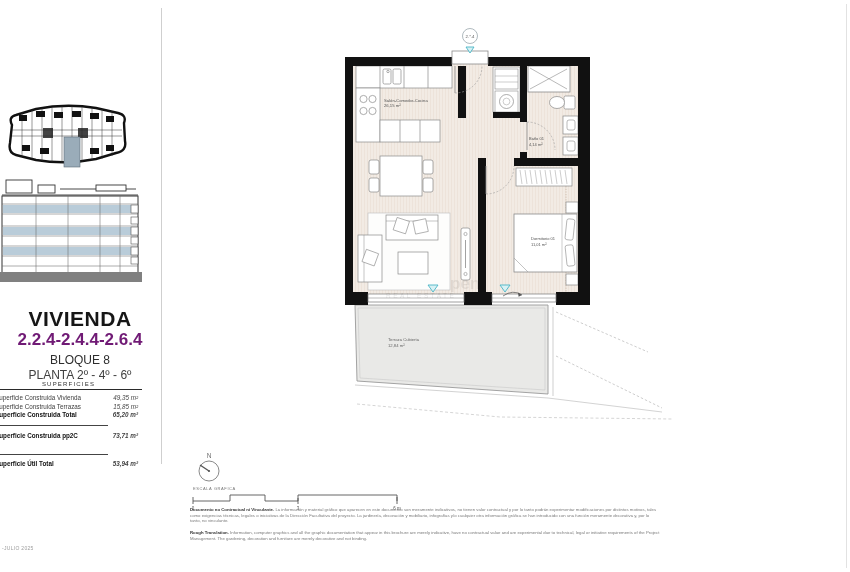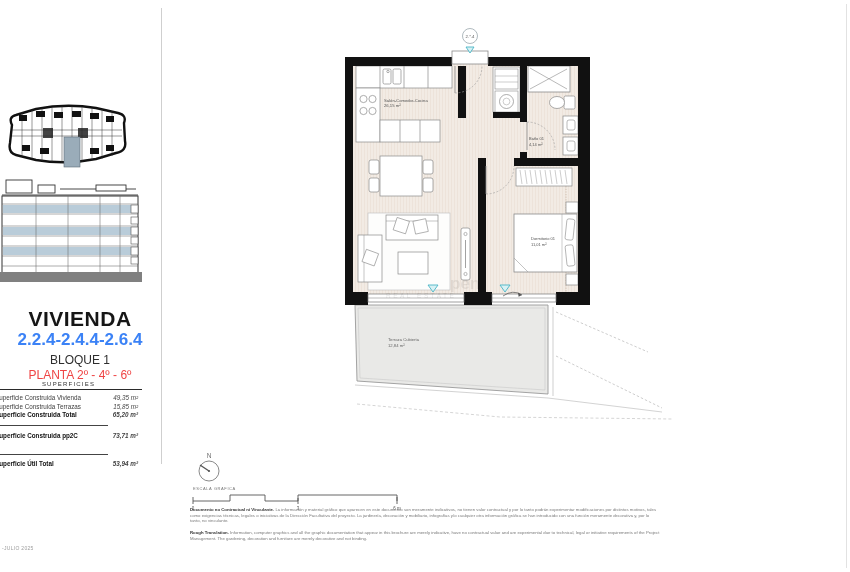--- a/index.html
+++ b/index.html
@@ -6,23 +6,23 @@
   .page { position:relative; width:850px; height:572px; background:#ffffff;
           font-family:"Liberation Sans", sans-serif; overflow:hidden; color:#222; }
   .abs { position:absolute; }
 
   
   .divider-v { left:161px; top:8px; width:1px; height:456px; background:#cfcfcf; }
   .edge-right { left:846px; top:4px; width:1px; height:564px; background:#e2e2e2; }
 
   .title-block { left:12px; top:308px; width:136px; text-align:center; }
   .t-vivienda { font-size:21px; font-weight:bold; letter-spacing:0.5px; color:#161616; line-height:1.05; }
-  .t-codes    { font-size:17px; font-weight:bold; color:#3b82f6; line-height:1.2; }
+  .t-codes    { font-size:17px; font-weight:bold; color:#701a75; line-height:1.2; }
   .t-bloque   { font-size:12px; color:#2e2e2e; margin-top:3px; line-height:1.2; }
-  .t-planta   { font-size:12px; color:#ef4444; line-height:1.25; }
+  .t-planta   { font-size:12px; color:#404040; line-height:1.25; }
 
   .surf { left:-5px; top:381px; width:147px; }
   .surf-head { text-align:center; font-size:6px; letter-spacing:1.2px; color:#333; margin-bottom:2px; }
   .rule-full  { border-top:1.2px solid #2a2a2a; margin:1px 0 4px 0; }
   .rule-short { border-top:0.8px solid #444; width:113px; }
   .srow { display:flex; justify-content:space-between; font-size:6.3px; color:#3d3d3d;
           line-height:1.38; padding-right:4px; }
   .srow .val { font-style:italic; color:#444; }
   .srow.b { font-weight:bold; color:#111; }
 
@@ -110,21 +110,21 @@
         <rect x="131" y="61" width="7" height="7"></rect>
       <rect x="131" y="71" width="7" height="8"></rect>
         <rect x="131" y="81" width="7" height="7"></rect>
     </g>
     <rect x="0" y="96" width="142" height="10" fill="#808080"></rect>
   </svg>
 
   <div class="abs title-block">
     <div class="t-vivienda">VIVIENDA</div>
     <div class="t-codes">2.2.4-2.4.4-2.6.4</div>
-    <div class="t-bloque">BLOQUE 1</div>
+    <div class="t-bloque">BLOQUE 8</div>
     <div class="t-planta">PLANTA 2º - 4º - 6º</div>
   </div>
 
   <div class="abs surf">
     <div class="surf-head">SUPERFICIES</div>
     <div class="rule-full"></div>
     <div class="srow">
       <span>Superficie Construida Vivienda</span>
       <span class="val">49,35 m²</span>
     </div>

